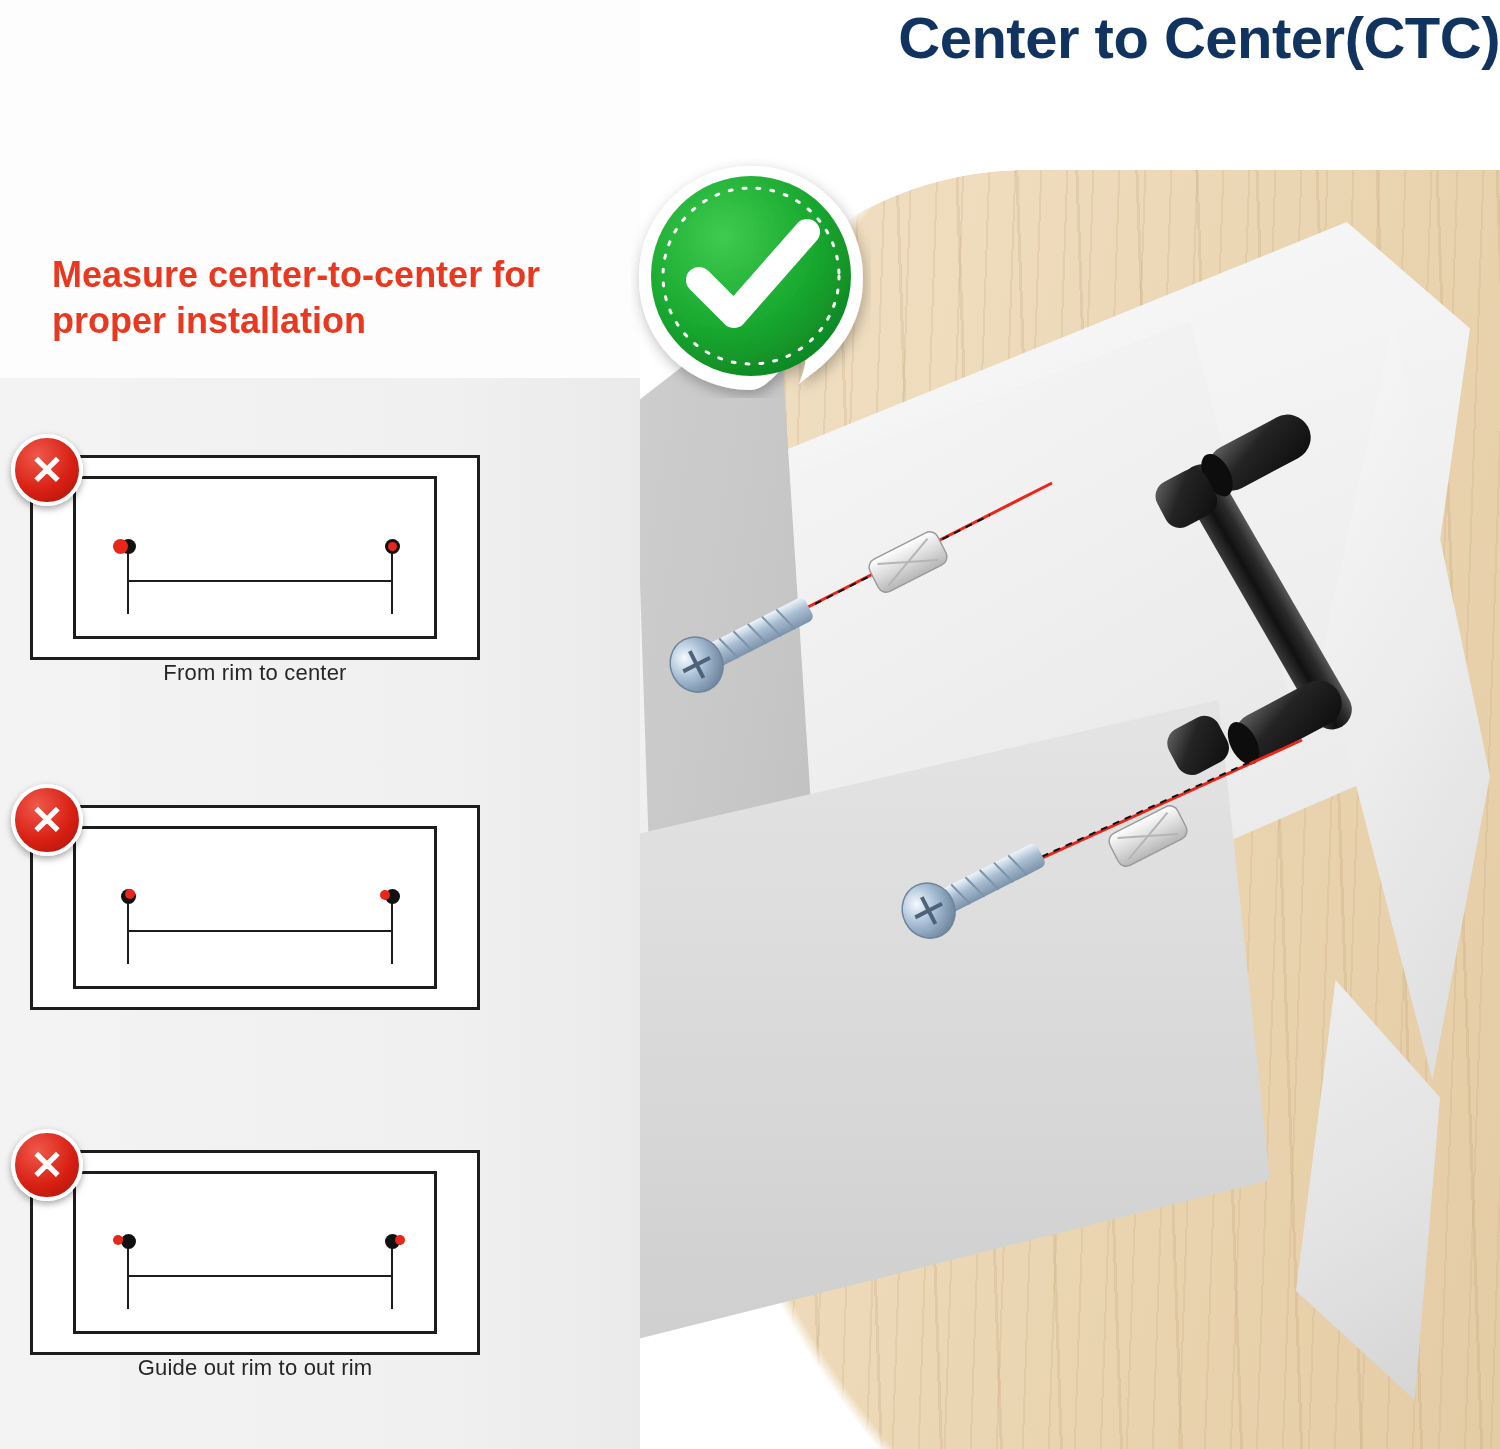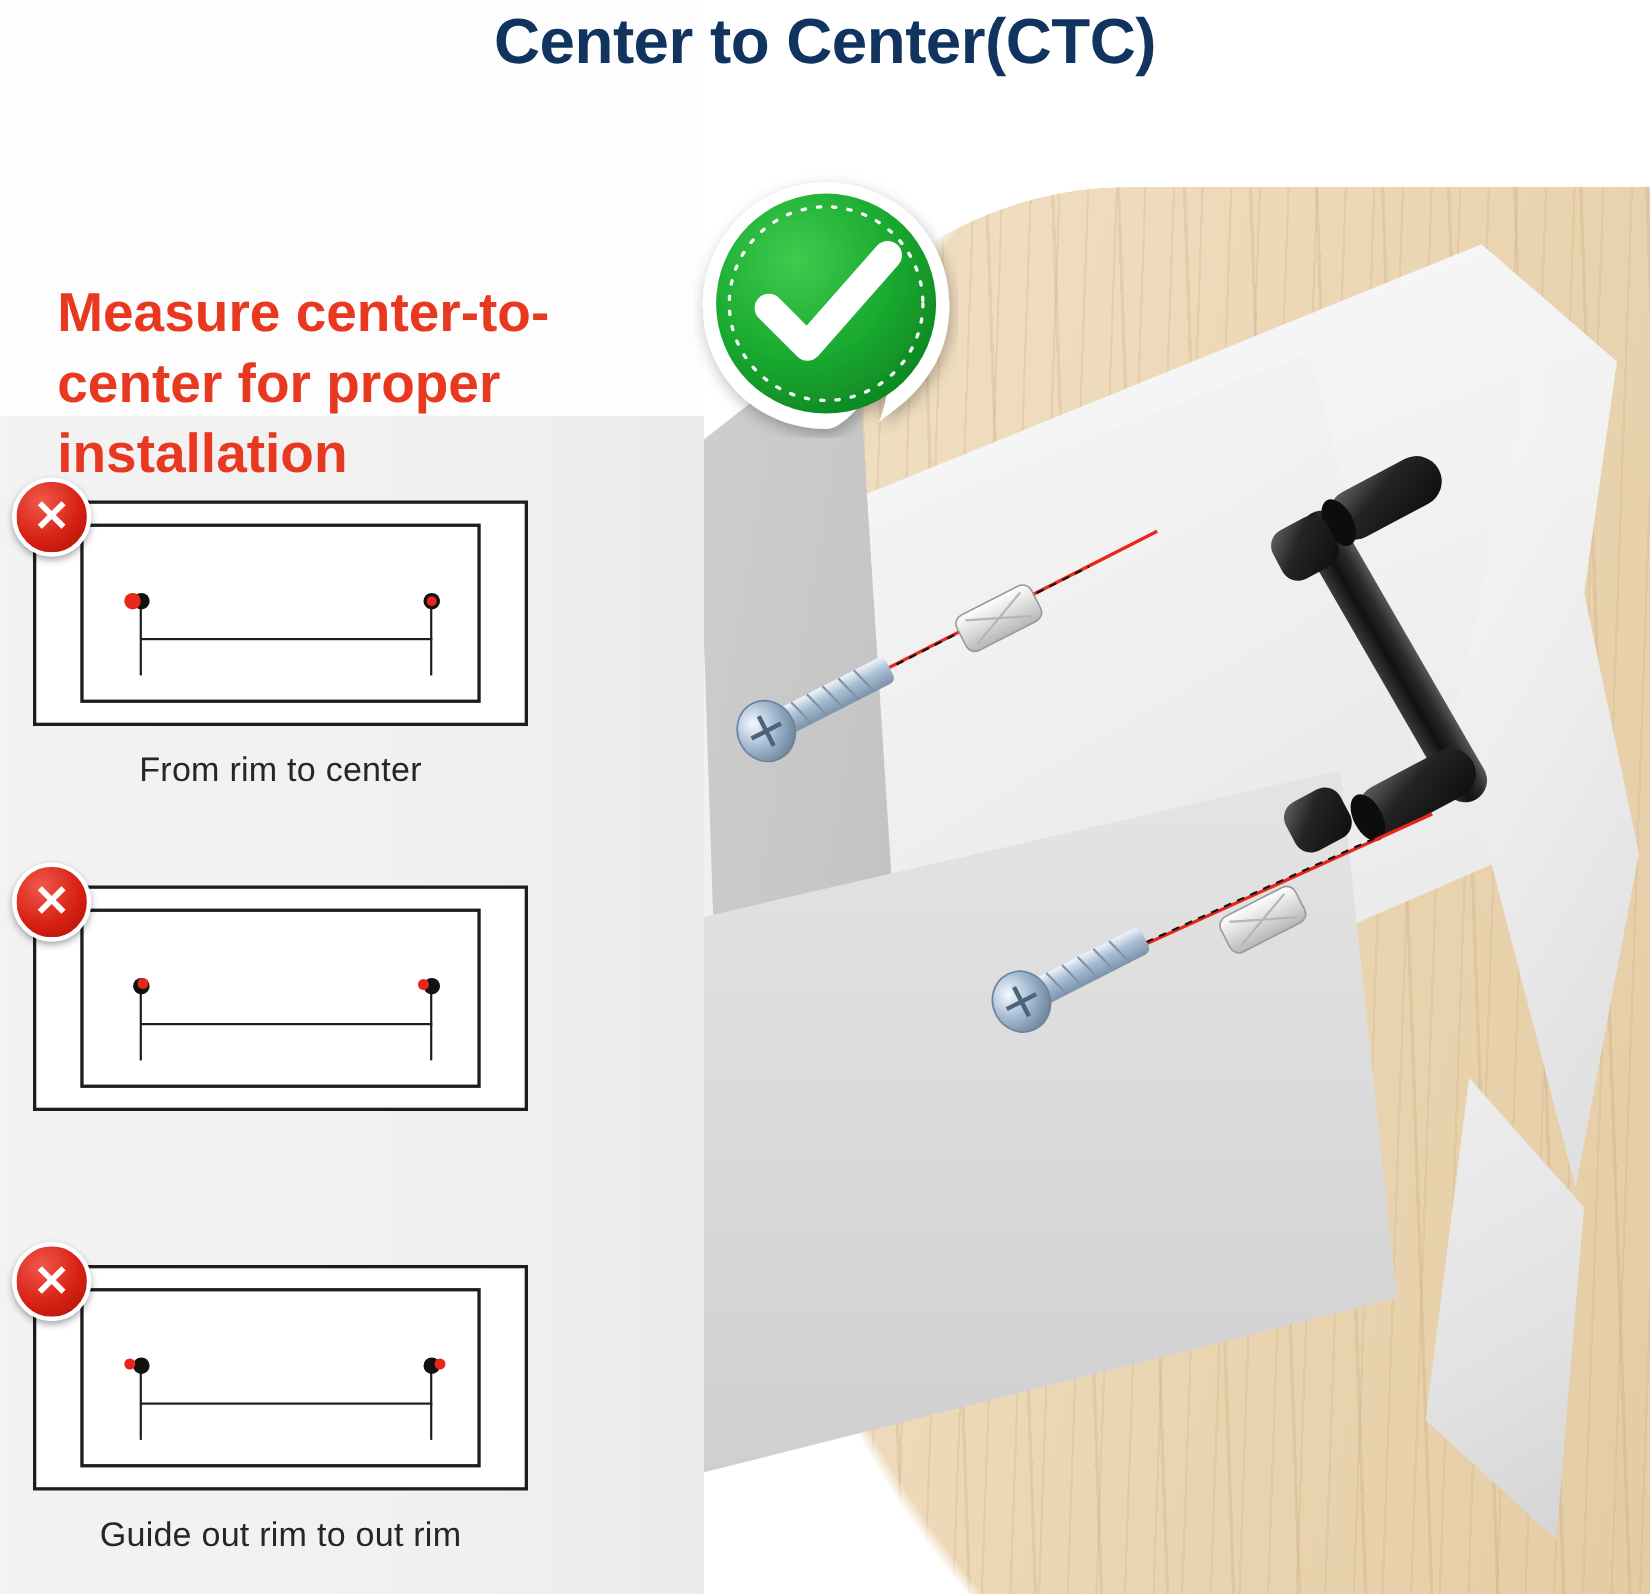--- a/index.html
+++ b/index.html
@@ -8,21 +8,21 @@
     font-family: "Liberation Sans", sans-serif;
     background: #ffffff;
     overflow: hidden;
     position: relative;
   }
 
   
   .title-wrap {
     position: absolute;
     top: 6px; left: 0; width: 1500px;
-    text-align: center;
+    text-align: right;
     z-index: 30;
   }
   .title-line {
     font-size: 58px;
     font-weight: bold;
     color: #10335f;
     line-height: 1.1;
     letter-spacing: -0.5px;
   }
 
@@ -36,21 +36,21 @@
   }
   .left-top-block {
     position: absolute;
     top: 0; left: 0; width: 640px; height: 378px;
     background: #fdfdfd;
   }
   .warn-text {
     position: absolute;
     top: 252px; left: 52px;
     width: 580px;
-    font-size: 50px;
+    font-size: 36px;
     font-weight: bold;
     color: #e8381f;
     line-height: 1.28;
   }
 
   
   .example {
     position: absolute;
     left: 30px;
     width: 470px;
@@ -107,22 +107,21 @@
     position: absolute;
     inset: 0;
     color: #fff;
     font-size: 40px;
     font-weight: bold;
     line-height: 72px;
     text-align: center;
     font-family: "Liberation Sans", sans-serif;
   }
   .ex-caption {
-    margin-top: 22px;
-    font-size: 31px;
+    font-size: 22px;
     color: #262626;
     text-align: center;
     width: 450px;
     letter-spacing: 0.2px;
   }
 
   
   .photo {
     position: absolute;
     top: 0; left: 560px;

